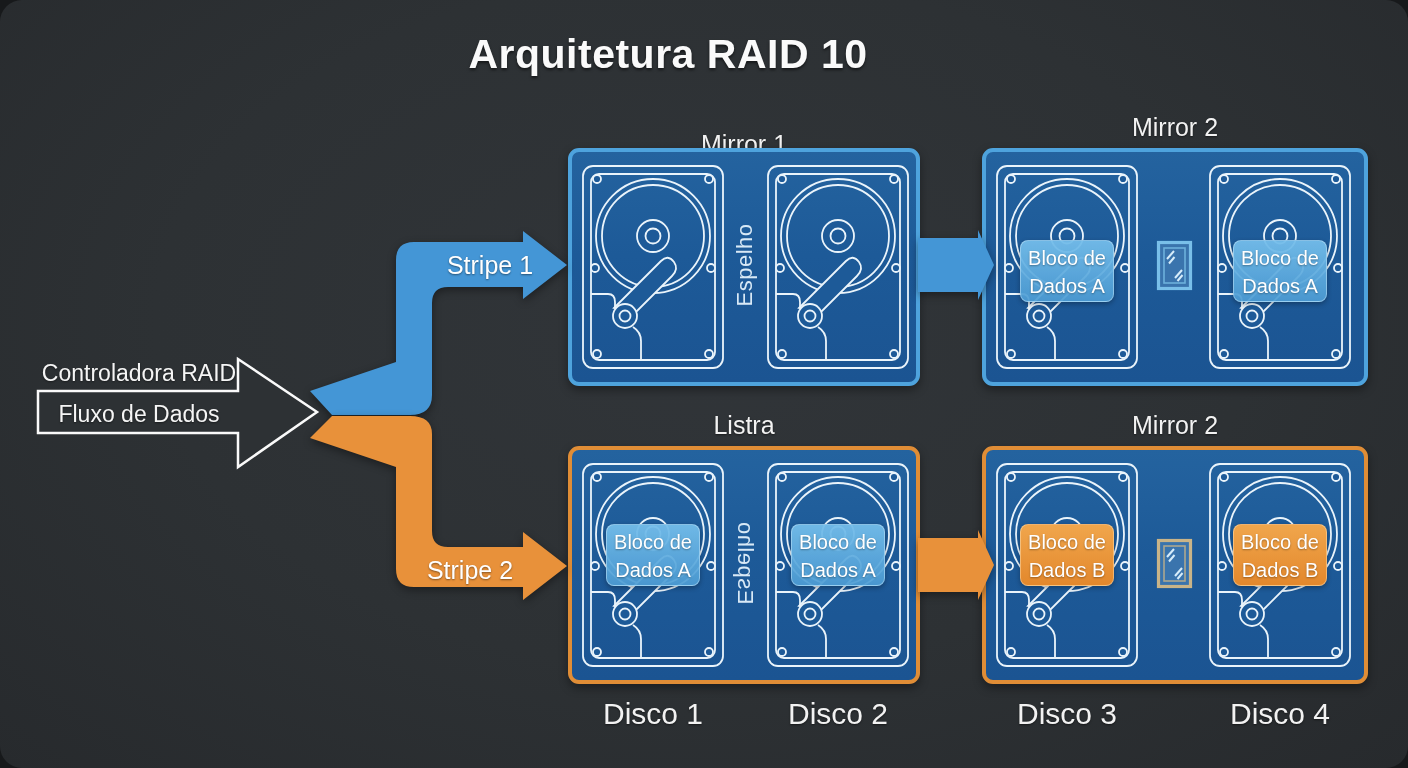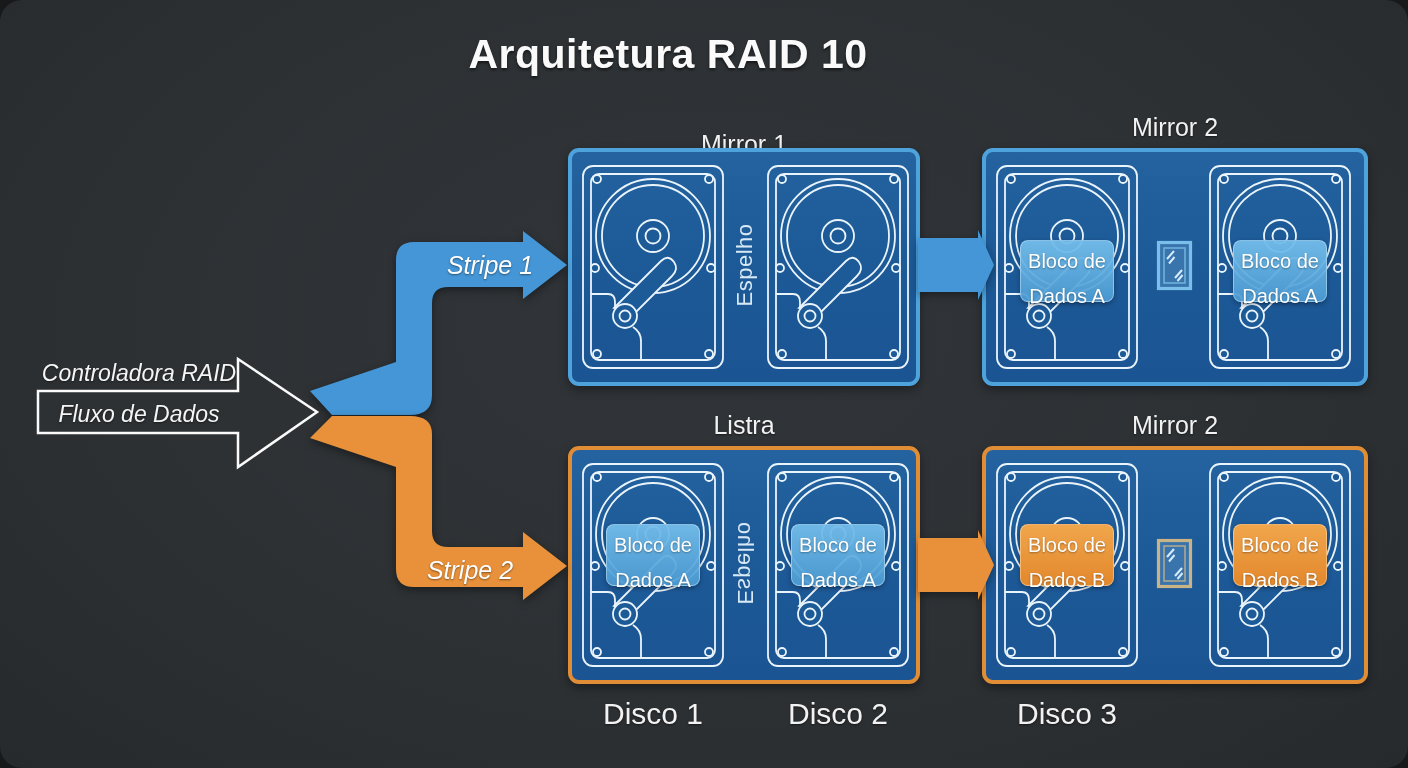--- a/index.html
+++ b/index.html
@@ -36,21 +36,21 @@
 
   .espelho {
     position:absolute; width:160px; height:26px; text-align:center;
     color:#d8e9f6; font-size:22px; letter-spacing:.5px;
     transform:rotate(-90deg);
   }
   .espelho.mirrored { transform:rotate(-90deg) scaleY(-1); }
 
   .blk {
     position:absolute; width:94px; height:62px; border-radius:8px;
-    color:#ffffff; font-size:20px; line-height:35px; text-align:center;
+    color:#ffffff; font-size:20px; line-height:28px; text-align:center;
     padding-top:3px; text-shadow:0 1px 2px rgba(0,0,0,.35);
     box-shadow:0 2px 5px rgba(0,0,0,.3);
   }
   .blk.bluelab {
     background:linear-gradient(180deg, rgba(116,189,234,.95) 0%, rgba(77,156,211,.93) 100%);
     border:1px solid rgba(190,225,248,.55);
   }
   .blk.orangelab {
     background:linear-gradient(180deg, #f0a64c 0%, #e3882c 100%);
     border:1px solid rgba(255,230,190,.45);
@@ -63,21 +63,20 @@
     color:#f2f2f2; font-size:30px; text-shadow:0 1px 2px rgba(0,0,0,.5);
   }
 
   #arrows { position:absolute; left:0; top:0; width:1408px; height:768px;
             z-index:5; pointer-events:none; }
   .shadowed { filter:drop-shadow(0 3px 4px rgba(0,0,0,.4)); }
 
   .flow-text {
     position:absolute; z-index:6; text-align:center; color:#ffffff;
     text-shadow:0 1px 2px rgba(0,0,0,.45);
-    font-style:italic;
   }
   .stripe-label { font-size:25px; width:120px; }
   .ctrl-label   { font-size:23px; width:202px; color:#f5f5f5; }
 
   .hidden-defs { position:absolute; width:0; height:0; overflow:hidden; }
 </style>
 </head>
 <body>
 
 <svg class="hidden-defs" aria-hidden="true">
@@ -171,20 +170,21 @@
     <svg class="mirror-icon" style="left:170px;top:88px;color:#c9b488">
         <use href="#mirror-glass"></use>
       </svg>
     <div class="blk orangelab" style="left:34px;top:74px">Bloco de Dados B</div>
     <div class="blk orangelab" style="left:247px;top:74px">Bloco de Dados B</div>
   </div>
 
   <div class="disk-name" style="left:553px">Disco 1</div>
   <div class="disk-name" style="left:738px">Disco 2</div>
   <div class="disk-name" style="left:967px">Disco 3</div>
+  <div class="disk-name" style="left:1180px">Disco 4</div>
 
   <svg id="arrows" viewBox="0 0 1408 768">
     <path class="shadowed" fill="#4496d6" d="M 310,391 L 396,362 L 396,260 Q 396,242 414,242 L 523,242 L 523,231 L 567,265 L 523,299 L 523,287
          L 448,287 Q 432,287 432,303 L 432,395 Q 432,415 410,415 L 332,415 Z"></path>
     <path class="shadowed" fill="#e8913a" d="M 310,438 L 332,416 L 410,416 Q 432,416 432,434 L 432,531 Q 432,547 448,547 L 523,547 L 523,532
          L 567,566 L 523,600 L 523,587 L 414,587 Q 396,587 396,569 L 396,467 Z"></path>
     <polygon points="38,391 238,391 238,359 317,412 238,467 238,433 38,433" fill="#2d3134" stroke="#fafafa" stroke-width="2.5" stroke-linejoin="miter"></polygon>
     <polygon class="shadowed" fill="#4496d6" points="918,238 978,238 978,230 994,265 978,300 978,292 918,292"></polygon>
     <polygon class="shadowed" fill="#e8913a" points="918,538 978,538 978,530 994,565 978,600 978,592 918,592"></polygon>
   </svg>

